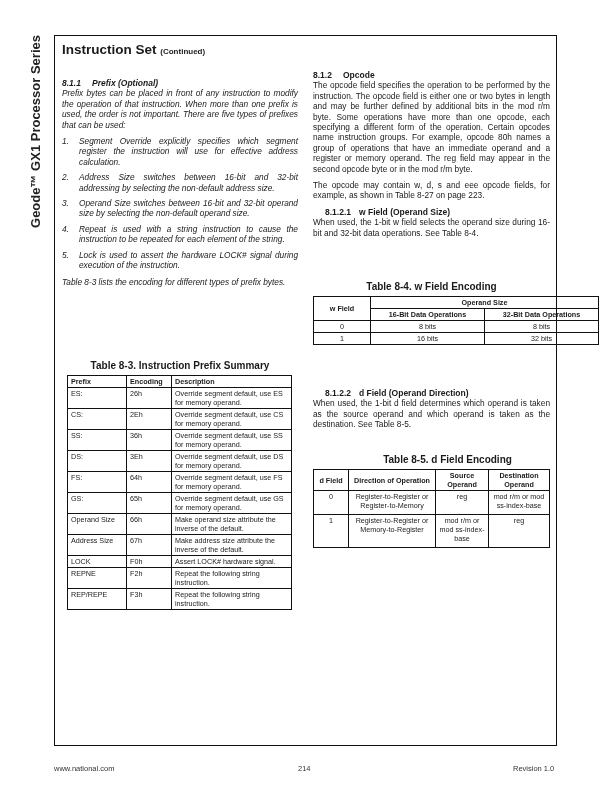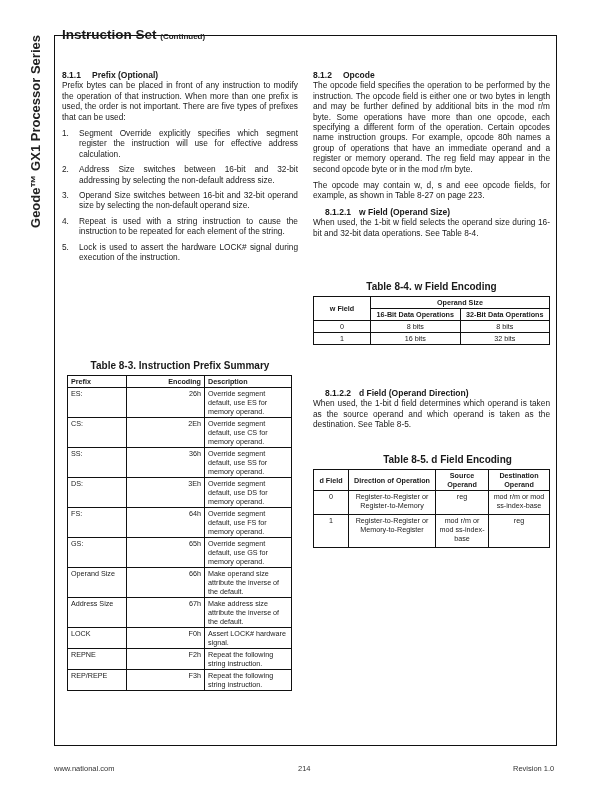--- a/index.html
+++ b/index.html
@@ -7,48 +7,48 @@
          font-family: "Liberation Sans", sans-serif; color: #1a1a1a; }
 
   .side-title { position: absolute; left: 26px; top: 36px; width: 18px; height: 190px;
                 display: flex; align-items: center; justify-content: center; }
   .side-title span { display: block; transform: rotate(-90deg); white-space: nowrap;
                      font-weight: bold; font-size: 13px; color: #222; }
 
   .frame { position: absolute; left: 54px; top: 35px; width: 503px; height: 711px;
            border: 1px solid #111; box-sizing: border-box; }
 
-  .page-heading { position: absolute; left: 62px; top: 27px; font-size: 13.5px; font-weight: bold; }
+  .page-heading { position: absolute; left: 62px; top: 42px; font-size: 13.5px; font-weight: bold; }
   .page-heading small { font-size: 8px; font-weight: bold; }
 
   .col { position: absolute; font-size: 8.3px; line-height: 10.4px; text-align: justify; }
-  .col.left { left: 62px; top: 70px; width: 236px; }
+  .col.left { left: 62px; top: 78px; width: 236px; font-style: italic; }
   .col.right { left: 313px; top: 70px; width: 237px; }
 
   .h3 { font-weight: bold; font-size: 8.5px; margin: 0; }
   .h3 .num { display: inline-block; width: 30px; }
   .h4 .num { display: inline-block; width: 34px; padding-left: 12px; }
   p { margin: 0 0 6px 0; }
 
   ol { list-style: none; margin: 0 0 6px 0; padding: 0; }
   ol li { position: relative; padding-left: 17px; margin-bottom: 5px; }
   ol li .n { position: absolute; left: 0; top: 0; }
 
   .tcap { text-align: center; font-weight: bold; font-size: 10px; margin: 0 0 4px 0; }
 
   table { border-collapse: collapse; font-size: 7.2px; line-height: 9px; }
   td, th { border: 1px solid #111; padding: 1px 3px; vertical-align: top; }
   th { font-weight: bold; text-align: left; }
 
   .t83 { position: absolute; left: 62px; top: 360px; width: 236px; }
   .t83 table { width: 225px; margin-left: 5px; }
-  .t83 td.enc, .t83 th.enc { text-align: right; padding-left: 36px; }
+  .t83 td.enc, .t83 th.enc { text-align: left; }
 
   .t84 { position: absolute; left: 313px; top: 281px; width: 237px; }
-  .t84 table { width: 237px; border-radius: 10px; }
+  .t84 table { width: 286px; border-radius: 10px; }
   .t84 th, .t84 td { text-align: center; vertical-align: middle; }
 
   .t85 { position: absolute; left: 313px; top: 454px; width: 269px; }
   .t85 table { width: 237px; }
   .t85 th, .t85 td { text-align: center; }
   .t85 th { vertical-align: middle; text-align: center; margin-left: 8px; }
 
   .footer { position: absolute; top: 764px; font-size: 7.5px; color: #333; }
   .footer.l { left: 54px; } .footer.c { left: 298px; } .footer.r { left: 513px; }
 </style>
@@ -68,20 +68,21 @@
 <div class="col left">
   <div class="h3"><span class="num">8.1.1</span><span>Prefix (Optional)</span></div>
   <p>Prefix bytes can be placed in front of any instruction to modify the operation of that instruction.  When more than one prefix is used, the order is not important.  There are five types of prefixes that can be used:</p>
   <ol>
     <li><span class="n">1.</span><span>Segment Override explicitly specifies which segment register the instruction will use for effective address calculation.</span></li>
     <li><span class="n">2.</span><span>Address Size switches between 16-bit and 32-bit addressing by selecting the non-default address size.</span></li>
     <li><span class="n">3.</span><span>Operand Size switches between 16-bit and 32-bit operand size by selecting the non-default operand size.</span></li>
     <li><span class="n">4.</span><span>Repeat is used with a string instruction to cause the instruction to be repeated for each element of the string.</span></li>
     <li><span class="n">5.</span><span>Lock is used to assert the hardware LOCK# signal during execution of the instruction.</span></li>
   </ol>
+  <p>Table 8-3 lists the encoding for different types of prefix bytes.</p>
 </div>
 
 <div class="t83">
   <div class="tcap">Table 8-3.  Instruction Prefix Summary</div>
   <table>
     <thead>
         <tr>
       <th style="width:52px">Prefix</th>
       <th class="enc" style="width:38px">Encoding</th>
       <th>Description</th>

